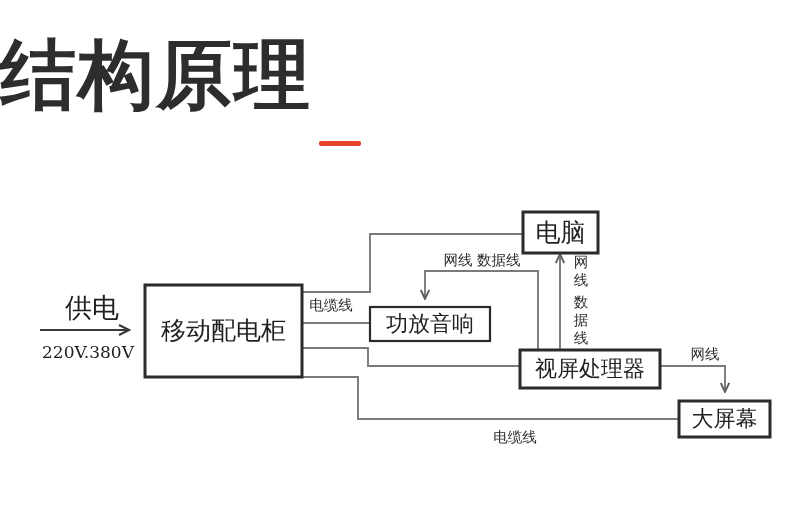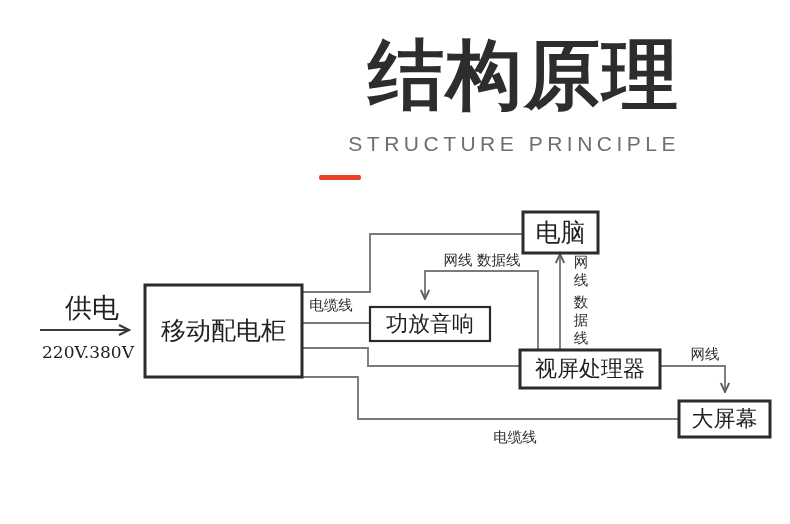--- a/index.html
+++ b/index.html
@@ -8,21 +8,21 @@
     background:#ffffff;
     font-family:"Liberation Sans","DejaVu Sans",sans-serif;
     overflow:hidden;
     position:relative;
   }
   #page{position:relative;width:790px;height:524px;}
 
   
   .header{
     position:absolute;left:0;top:0;width:680px;
-    text-align:right;
+    text-align:left;
   }
   .title-cn{
     margin:0;padding:0;
     font-size:76px;
     line-height:94px;
     font-weight:bold;
     letter-spacing:2px;
     color:#2d2d2d;
     padding-top:28px;
     font-family:"DejaVu Sans","Liberation Sans",sans-serif;
@@ -89,21 +89,20 @@
     text-anchor:middle;dominant-baseline:middle;
   }
 </style>
 </head>
 <body>
 
 <div id="page">
 
   <div class="header">
     <h1 class="title-cn">结构原理</h1>
-    <div class="title-en">STRUCTURE PRINCIPLE</div>
     <div class="accent-bar" style="background: rgb(232, 67, 42);"></div>
   </div>
 
   <div class="diagram">
     <svg width="790" height="290" viewBox="0 0 790 290" xmlns="http://www.w3.org/2000/svg">
 
       <defs>
         <marker id="arrHead" markerWidth="11" markerHeight="11" refX="9" refY="5.2" orient="auto" markerUnits="userSpaceOnUse">
           <path d="M1,1 L10,5.2 L1,9.4" fill="none" stroke="#5f5f5f" stroke-width="1.9"></path>
         </marker>

